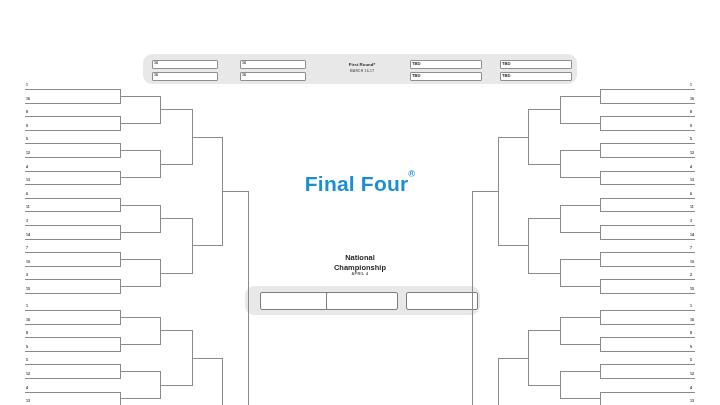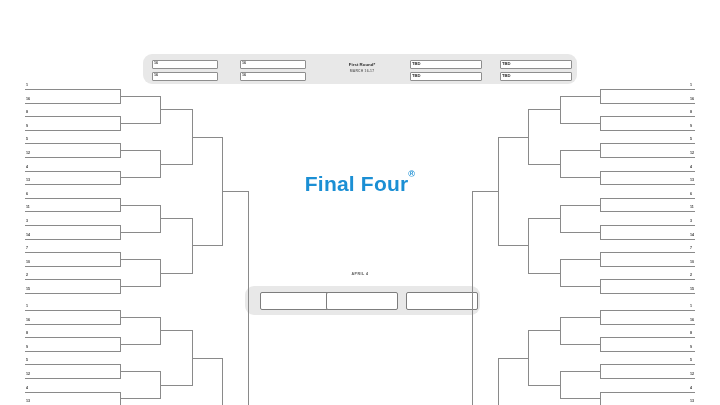--- a/index.html
+++ b/index.html
@@ -66,20 +66,24 @@
       <div class="slot ffslot" style="left: 410px; top: 72px; width: 72px;"></div>
       <div class="tbd" style="left: 412px; top: 74.4px;">TBD</div>
       <div class="slot ffslot" style="left: 500px; top: 60px; width: 72px;"></div>
       <div class="tbd" style="left: 502px; top: 62.4px;">TBD</div>
       <div class="slot ffslot" style="left: 500px; top: 72px; width: 72px;"></div>
       <div class="tbd" style="left: 502px; top: 74.4px;">TBD</div>
     </div>
 
   <div class="ttl" id="final-four"><span>Final Four</span><sup>®</sup></div>
 
+  <div id="nc-label">
+    <span>National</span><br>
+    <span>Championship</span>
+  </div>
   <div id="nc-date">APRIL 4</div>
   <div class="pill" id="nc-pill"></div>
   <div class="ncbox" style="left:260px;width:72px;"></div>
   <div class="ncbox" style="left:326px;width:72px;"></div>
   <div class="ncbox" style="left:406px;width:72px;"></div>
 
   <div id="tree">
       <div class="ln h" style="left: 25px; top: 89px; width: 95px; height: 1px; background: rgb(138, 138, 138);"></div>
       <div class="seed" style="left: 26px; top: 84px;">1</div>
       <div class="ln h" style="left: 25px; top: 102.6px; width: 95px; height: 1px; background: rgb(138, 138, 138);"></div>

